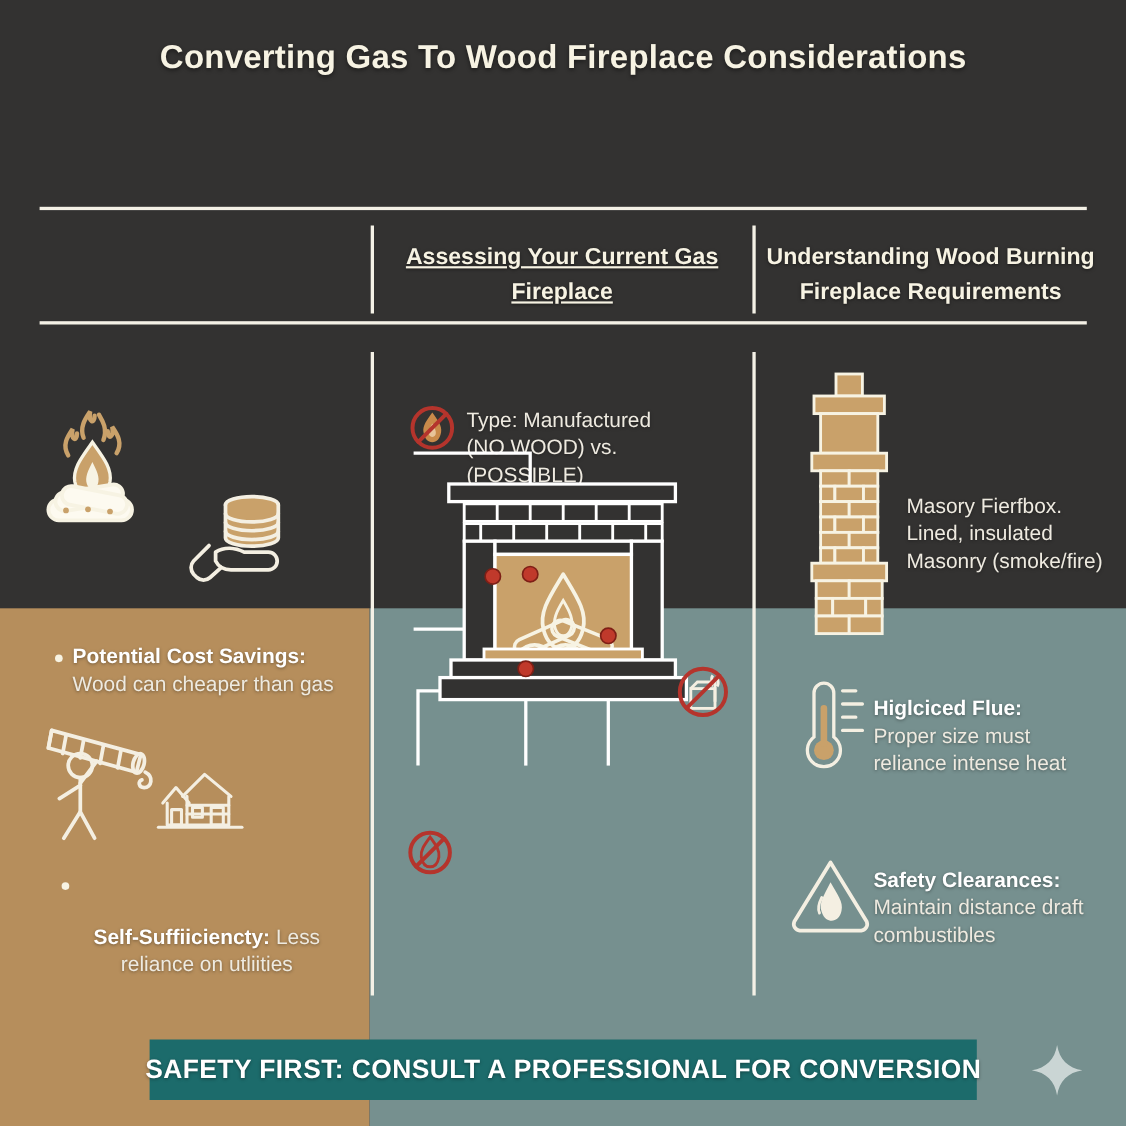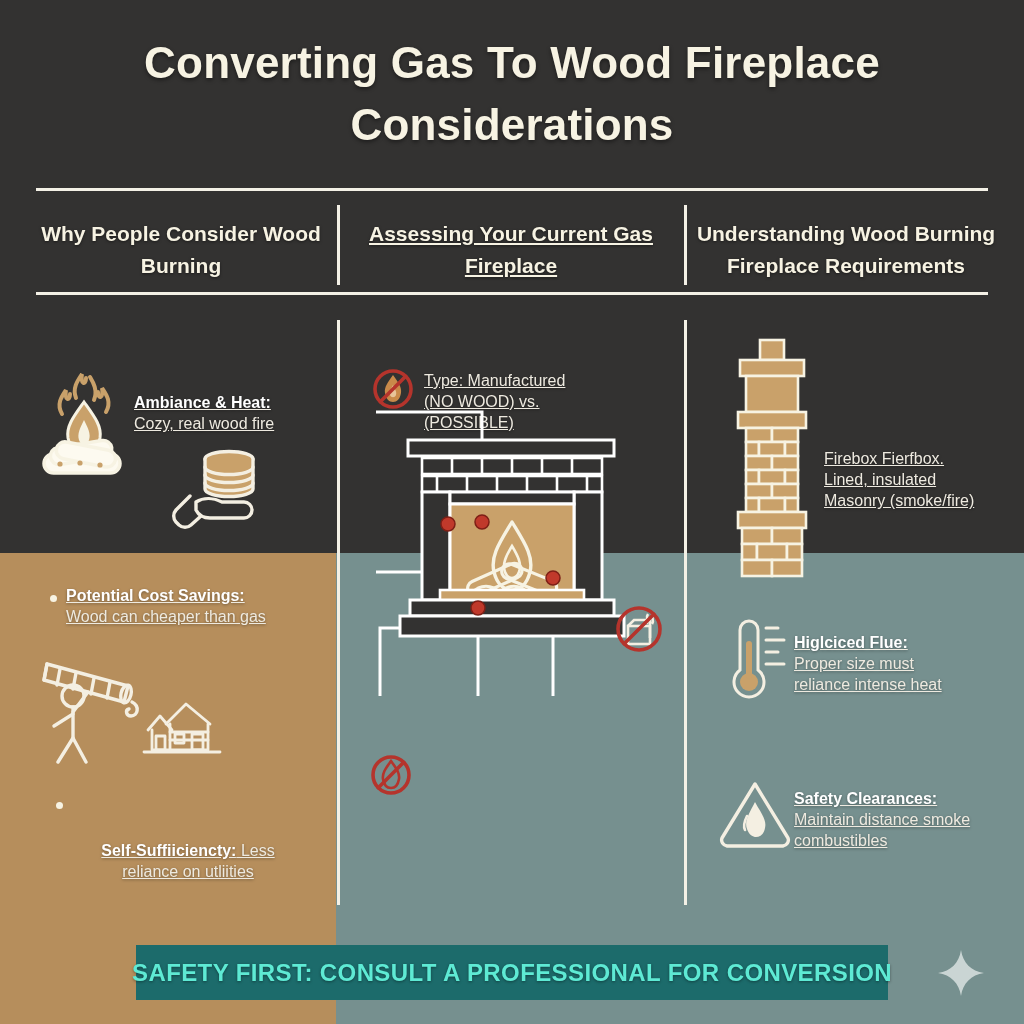--- a/index.html
+++ b/index.html
@@ -26,21 +26,21 @@
   }
   .bg-slate {
     position: absolute; left: 336px; top: 553px; width: 688px; height: 471px;
     background: #76908f;
   }
   
   .title {
     position: absolute; left: 62px; top: 32px; width: 900px;
     text-align: center;
     color: #f7f3e3;
-    font-size: 44px;
+    font-size: 30px;
     font-weight: bold;
     line-height: 1.42;
     letter-spacing: 0.2px;
     text-shadow: 0 2px 4px rgba(0,0,0,0.45);
   }
   
   .rule {
     position: absolute;
     height: 3px;
     background: #f4f1e6;
@@ -66,24 +66,23 @@
     text-align: center;
     text-shadow: 0 1px 3px rgba(0,0,0,0.5);
   }
   .col-head-1 { left: 36px;  top: 218px; width: 290px; }
   .col-head-2 { left: 350px; top: 218px; width: 322px; text-decoration: underline; }
   .col-head-3 { left: 696px; top: 218px; width: 300px; text-align: center; }
   
   .item { position: absolute; }
   .item-text {
     color: #eeeae0;
-    font-size: 16px;
+    font-size: 19px;
     line-height: 1.32;
     text-shadow: 0 1px 3px rgba(0,0,0,0.38);
-    text-decoration: underline;
   }
   .item-text b { color: #ffffff; font-weight: bold; }
   .bullet-dot {
     position: absolute;
     width: 7px; height: 7px;
     border-radius: 50%;
     background: #f7f3e3;
   }
   
   .it-ambiance   { left: 134px; top: 392px;  width: 190px; }
@@ -95,21 +94,21 @@
   .it-flue       { left: 794px; top: 632px;  width: 216px; }
   .it-clearance  { left: 794px; top: 788px;  width: 212px; }
   
   .banner {
     position: absolute;
     left: 136px; top: 945px; width: 752px; height: 55px;
     background: #1c6b6b;
     display: flex; align-items: center; justify-content: center;
   }
   .banner-text {
-    color: #5eead4;
+    color: #ffffff;
     font-size: 24px;
     font-weight: bold;
     letter-spacing: 0.4px;
     text-shadow: 0 1px 3px rgba(0,0,0,0.4);
     white-space: nowrap;
   }
   .sparkle { position: absolute; left: 936px; top: 948px; }
   svg { display: block; overflow: visible; }
 </style>
 </head>
@@ -123,21 +122,20 @@
 
   <div class="title">Converting Gas To Wood Fireplace Considerations</div>
 
   <div class="rule rule-top"></div>
   <div class="rule rule-bottom"></div>
   <div class="vrule vrule-hdr-1"></div>
   <div class="vrule vrule-hdr-2"></div>
   <div class="vrule vrule-body-1"></div>
   <div class="vrule vrule-body-2"></div>
 
-  <div class="col-head col-head-1">Why People Consider Wood Burning</div>
   <div class="col-head col-head-2">Assessing Your Current Gas Fireplace</div>
   <div class="col-head col-head-3">Understanding Wood Burning Fireplace Requirements</div>
 
   <div class="item" style="left:36px; top:368px;">
     <svg width="96" height="120" viewBox="0 0 96 120">
       <g fill="none" stroke="#c9a16a" stroke-width="4" stroke-linecap="round">
         <path d="M26 46 C20 36 26 28 30 22 C28 32 34 34 34 26"></path>
         <path d="M70 44 C76 34 70 26 66 20 C68 30 62 32 62 24"></path>
         <path d="M40 30 C36 20 42 12 46 6 C44 16 50 18 50 10"></path>
         <path d="M58 32 C62 22 57 14 54 9"></path>
@@ -150,26 +148,20 @@
         <rect x="20" y="78" width="60" height="17" rx="8.5" transform="rotate(11 50 86)"></rect>
       </g>
       <g fill="#c9a16a">
         <circle cx="24" cy="96" r="2.6"></circle>
           <circle cx="44" cy="95" r="2.6"></circle>
           <circle cx="64" cy="97" r="2.6"></circle>
       </g>
     </svg>
   </div>
 
-  <div class="item it-ambiance">
-    <div class="item-text">
-      <b>Ambiance &amp; Heat:</b><br>
-      <span>Cozy, real wood fire</span>
-    </div>
-  </div>
 
   <div class="item" style="left:166px; top:440px;">
     <svg width="110" height="90" viewBox="0 0 110 90">
       <g stroke="#f4efe2" stroke-width="3.4" fill="none" stroke-linejoin="round" stroke-linecap="round">
         <ellipse cx="63" cy="19" rx="24" ry="7.5" fill="#c9a16a"></ellipse>
         <path d="M39 19 v30 a24 7.5 0 0 0 48 0 V19" fill="#c9a16a"></path>
         <path d="M39 27 a24 7.5 0 0 0 48 0"></path>
         <path d="M39 35 a24 7.5 0 0 0 48 0"></path>
         <path d="M39 43 a24 7.5 0 0 0 48 0"></path>
         <path d="M24 56 L10 70 a9 9 0 0 0 0 12 l3 3 a9 9 0 0 0 12 0 l10 -9"></path>
@@ -343,21 +335,21 @@
           <rect x="39" y="206" width="30" height="16"></rect>
           <rect x="69" y="206" width="15" height="16"></rect>
         <rect x="24" y="222" width="30" height="16"></rect>
           <rect x="54" y="222" width="30" height="16"></rect>
       </g>
     </svg>
   </div>
 
   <div class="item it-masonry">
     <div class="item-text">
-      <span>Firebox Fierfbox.</span><br>
+      <span>Masory Fierfbox.</span><br>
       <span>Lined, insulated</span><br>
       <span>Masonry (smoke/fire)</span>
     </div>
   </div>
 
   <div class="item" style="left:718px; top:618px;">
     <svg width="70" height="84" viewBox="0 0 70 84">
       <g stroke="#f4efe2" stroke-width="3" fill="none" stroke-linecap="round">
         <path d="M22 12 a9 9 0 0 1 18 0 V52 a15 15 0 1 1 -18 0 Z"></path>
         <circle cx="31" cy="64" r="9" fill="#c9a16a" stroke="none"></circle>
@@ -379,21 +371,21 @@
     <svg width="78" height="72" viewBox="0 0 78 72">
       <path d="M39 8 L72 62 a6 6 0 0 1 -5 8 H11 a6 6 0 0 1 -5 -8 Z" fill="none" stroke="#f4efe2" stroke-width="3.4" stroke-linejoin="round"></path>
       <path d="M39 26 C33 38 28 45 31 53 C33 59 37 61 40 61 C44 61 48 58 49 52 C51 44 45 37 39 26 Z" fill="#f4efe2"></path>
       <path d="M31 40 C28 46 27 50 29 54" fill="none" stroke="#f4efe2" stroke-width="2.6" stroke-linecap="round"></path>
     </svg>
   </div>
 
   <div class="item it-clearance">
     <div class="item-text">
       <b>Safety Clearances:</b><br>
-      <span>Maintain distance smoke</span><br>
+      <span>Maintain distance draft</span><br>
       <span>combustibles</span>
     </div>
   </div>
 
   <div class="banner">
     <span class="banner-text">SAFETY FIRST: CONSULT A PROFESSIONAL FOR CONVERSION</span>
   </div>
 
   <div class="sparkle">
     <svg width="50" height="50" viewBox="0 0 50 50">

